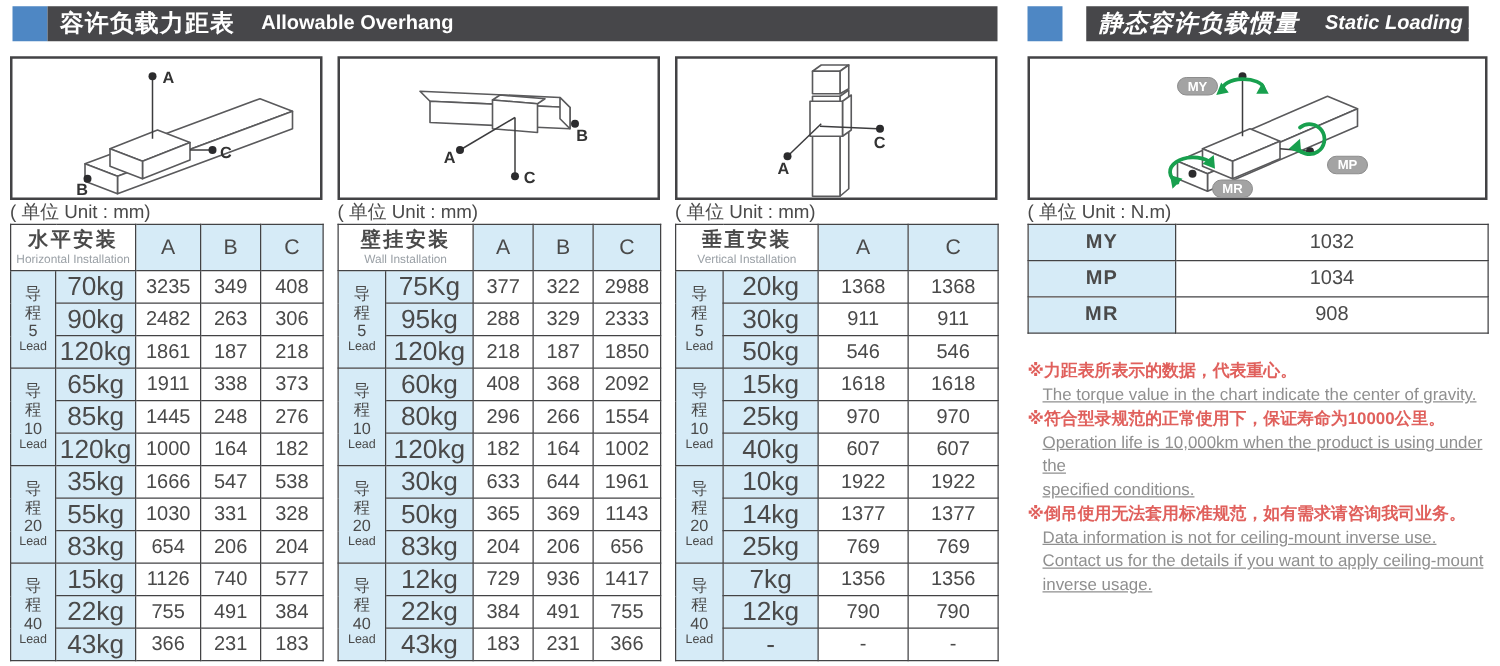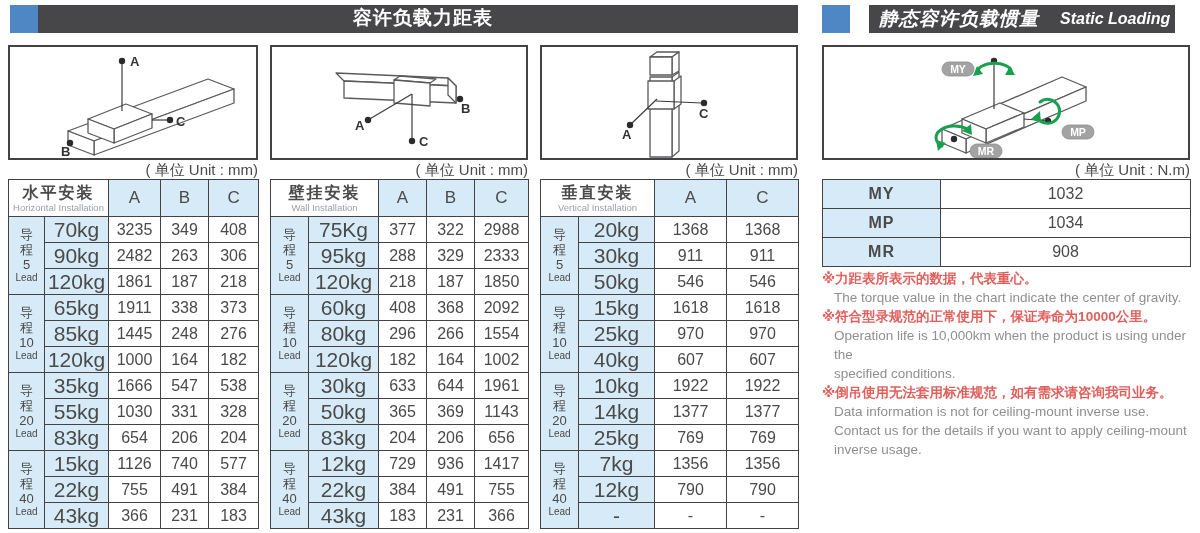--- a/index.html
+++ b/index.html
@@ -6,53 +6,53 @@
   body{
     width:1200px;height:533px;position:relative;overflow:hidden;background:#fff;
     font-family:"Liberation Sans","DejaVu Sans",sans-serif;color:#4a4a4a;
   }
   
   .hdr-sq{position:absolute;top:5px;width:28px;height:28px;background:var(--accent-blue,#4e87c4);}
   .hdr-bar{position:absolute;top:5px;height:28px;background:var(--header-bar,#47474a);
     display:flex;align-items:center;padding-left:10px;box-sizing:border-box;white-space:nowrap;}
   .hdr-zh{color:#fff;font-size:19px;font-weight:bold;letter-spacing:1px;}
   .hdr-en{color:#fff;font-size:16px;font-weight:bold;margin-left:21px;}
-  #hdr-sq-left{left:10px;} #hdr-bar-left{left:38px;width:760px;flex-direction:column;}
+  #hdr-sq-left{left:10px;} #hdr-bar-left{left:38px;width:760px;}
   #hdr-sq-right{left:822px;} #hdr-bar-right{left:869px;width:306px;font-style:italic;}
   
   .col{position:absolute;top:45px;}
   .col1{left:8px;width:250px;}
   .col2{left:270px;width:258px;}
   .col3{left:540px;width:258px;}
   .col4{left:822px;width:368px;}
   .diagram-box{height:111px;border:2px solid #434345;background:#fff;}
   .diagram-box svg{display:block;width:100%;height:100%;}
-  .unit{height:19px;line-height:19px;text-align:right;font-size:15px;color:#4a4a4a;}
+  .unit{height:19px;line-height:19px;text-align:left;font-size:15px;color:#4a4a4a;}
   
   table.tbl{border-collapse:collapse;width:100%;table-layout:fixed;}
   .tbl .tcell{border:1px solid #434345;text-align:center;vertical-align:middle;padding:0;overflow:hidden;}
   .tbl tr{height:26px;}
   .tbl tr.hdr-row{height:37px;padding-left:23px;}
   .title-cell{background:#fff;}
   .title-zh{font-size:16px;font-weight:bold;color:#4a4a4a;line-height:18px;letter-spacing:2px;}
   .title-en{font-size:9.5px;color:#9aa0a6;line-height:11px;font-weight:normal;}
   .col-h{background:var(--cell-blue,#d6ebf7);font-size:17px;font-weight:normal;color:#4a4a4a;}
   .lead-cell{background:var(--cell-blue,#d6ebf7);}
   .lead-zh{font-size:13px;line-height:15px;color:#4a4a4a;}
   .lead-num{font-size:13px;line-height:15px;color:#4a4a4a;}
   .lead-en{font-size:10px;line-height:12px;color:#4a4a4a;}
   .w-cell{background:var(--cell-blue,#d6ebf7);font-size:21px;color:#4a4a4a;}
   .v-cell{background:#fff;font-size:16px;color:#4a4a4a;}
   .moment-tbl tr{height:29px;}
   .m-label{background:var(--cell-blue,#d6ebf7);font-weight:bold;font-size:16px;letter-spacing:1px;}
   .m-value{background:#fff;font-size:16px;}
   
-  .notes{margin-top:2px;}
+  .notes{margin-top:20px;}
   .note-zh{color:var(--note-red,#e0605c);font-weight:bold;font-size:13.5px;line-height:19px;}
-  .note-en{color:#8f8f8f;font-size:13.5px;line-height:19px;padding-left:12px;}
+  .note-en{color:#8f8f8f;font-size:13.5px;line-height:19px;padding-left:12px;text-decoration:underline;}
   
   .wire{fill:#fff;stroke:#5a5a5c;stroke-width:1.3;stroke-linejoin:round;}
   .lead-line{stroke:#3c3c3e;stroke-width:1.2;fill:none;}
   .pt{fill:#2b2b2d;}
   .pt-label{font-size:13px;font-weight:bold;fill:#333;font-family:"Liberation Sans",sans-serif;}
   .g-arrow{fill:none;stroke:var(--green-arrow,#18a04e);stroke-width:3;stroke-linecap:round;}
   .g-head{fill:var(--green-arrow,#18a04e);stroke:none;}
   .badge{fill:#a3a3a3;stroke:#8c8c8c;stroke-width:0.8;}
   .badge-txt{font-size:10.5px;font-weight:bold;fill:#fff;text-anchor:middle;font-family:"Liberation Sans",sans-serif;}
 </style>

